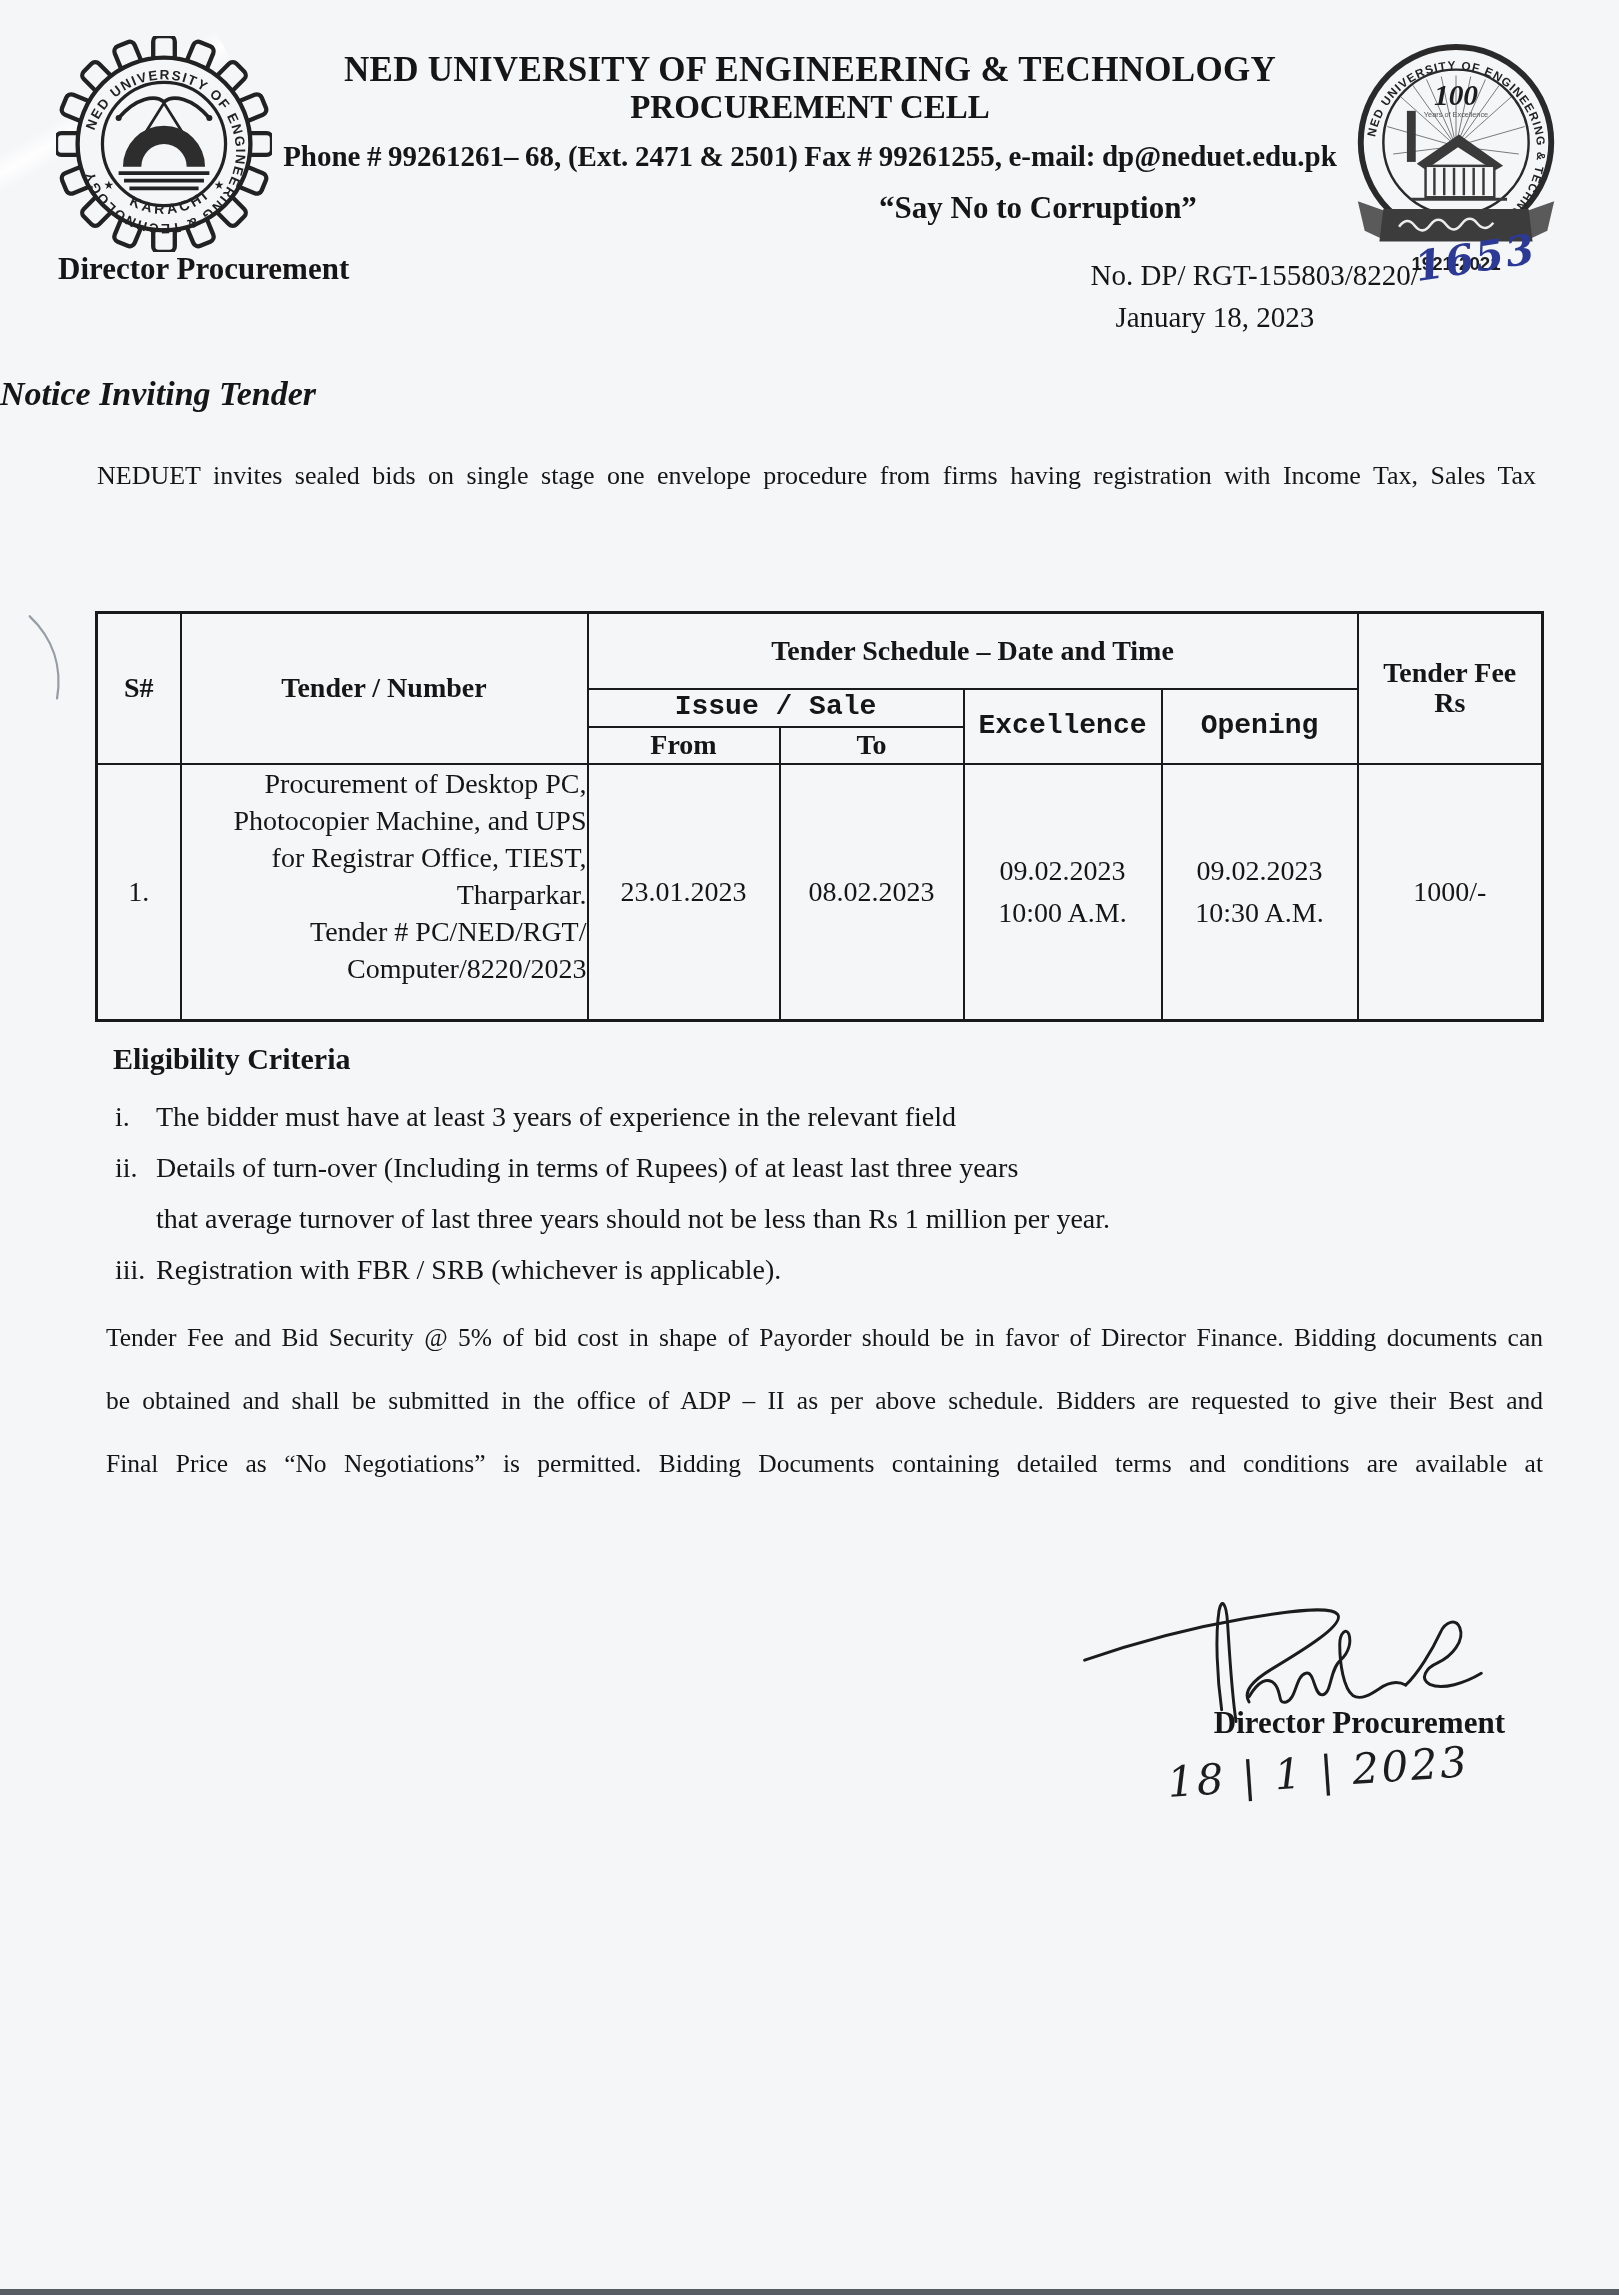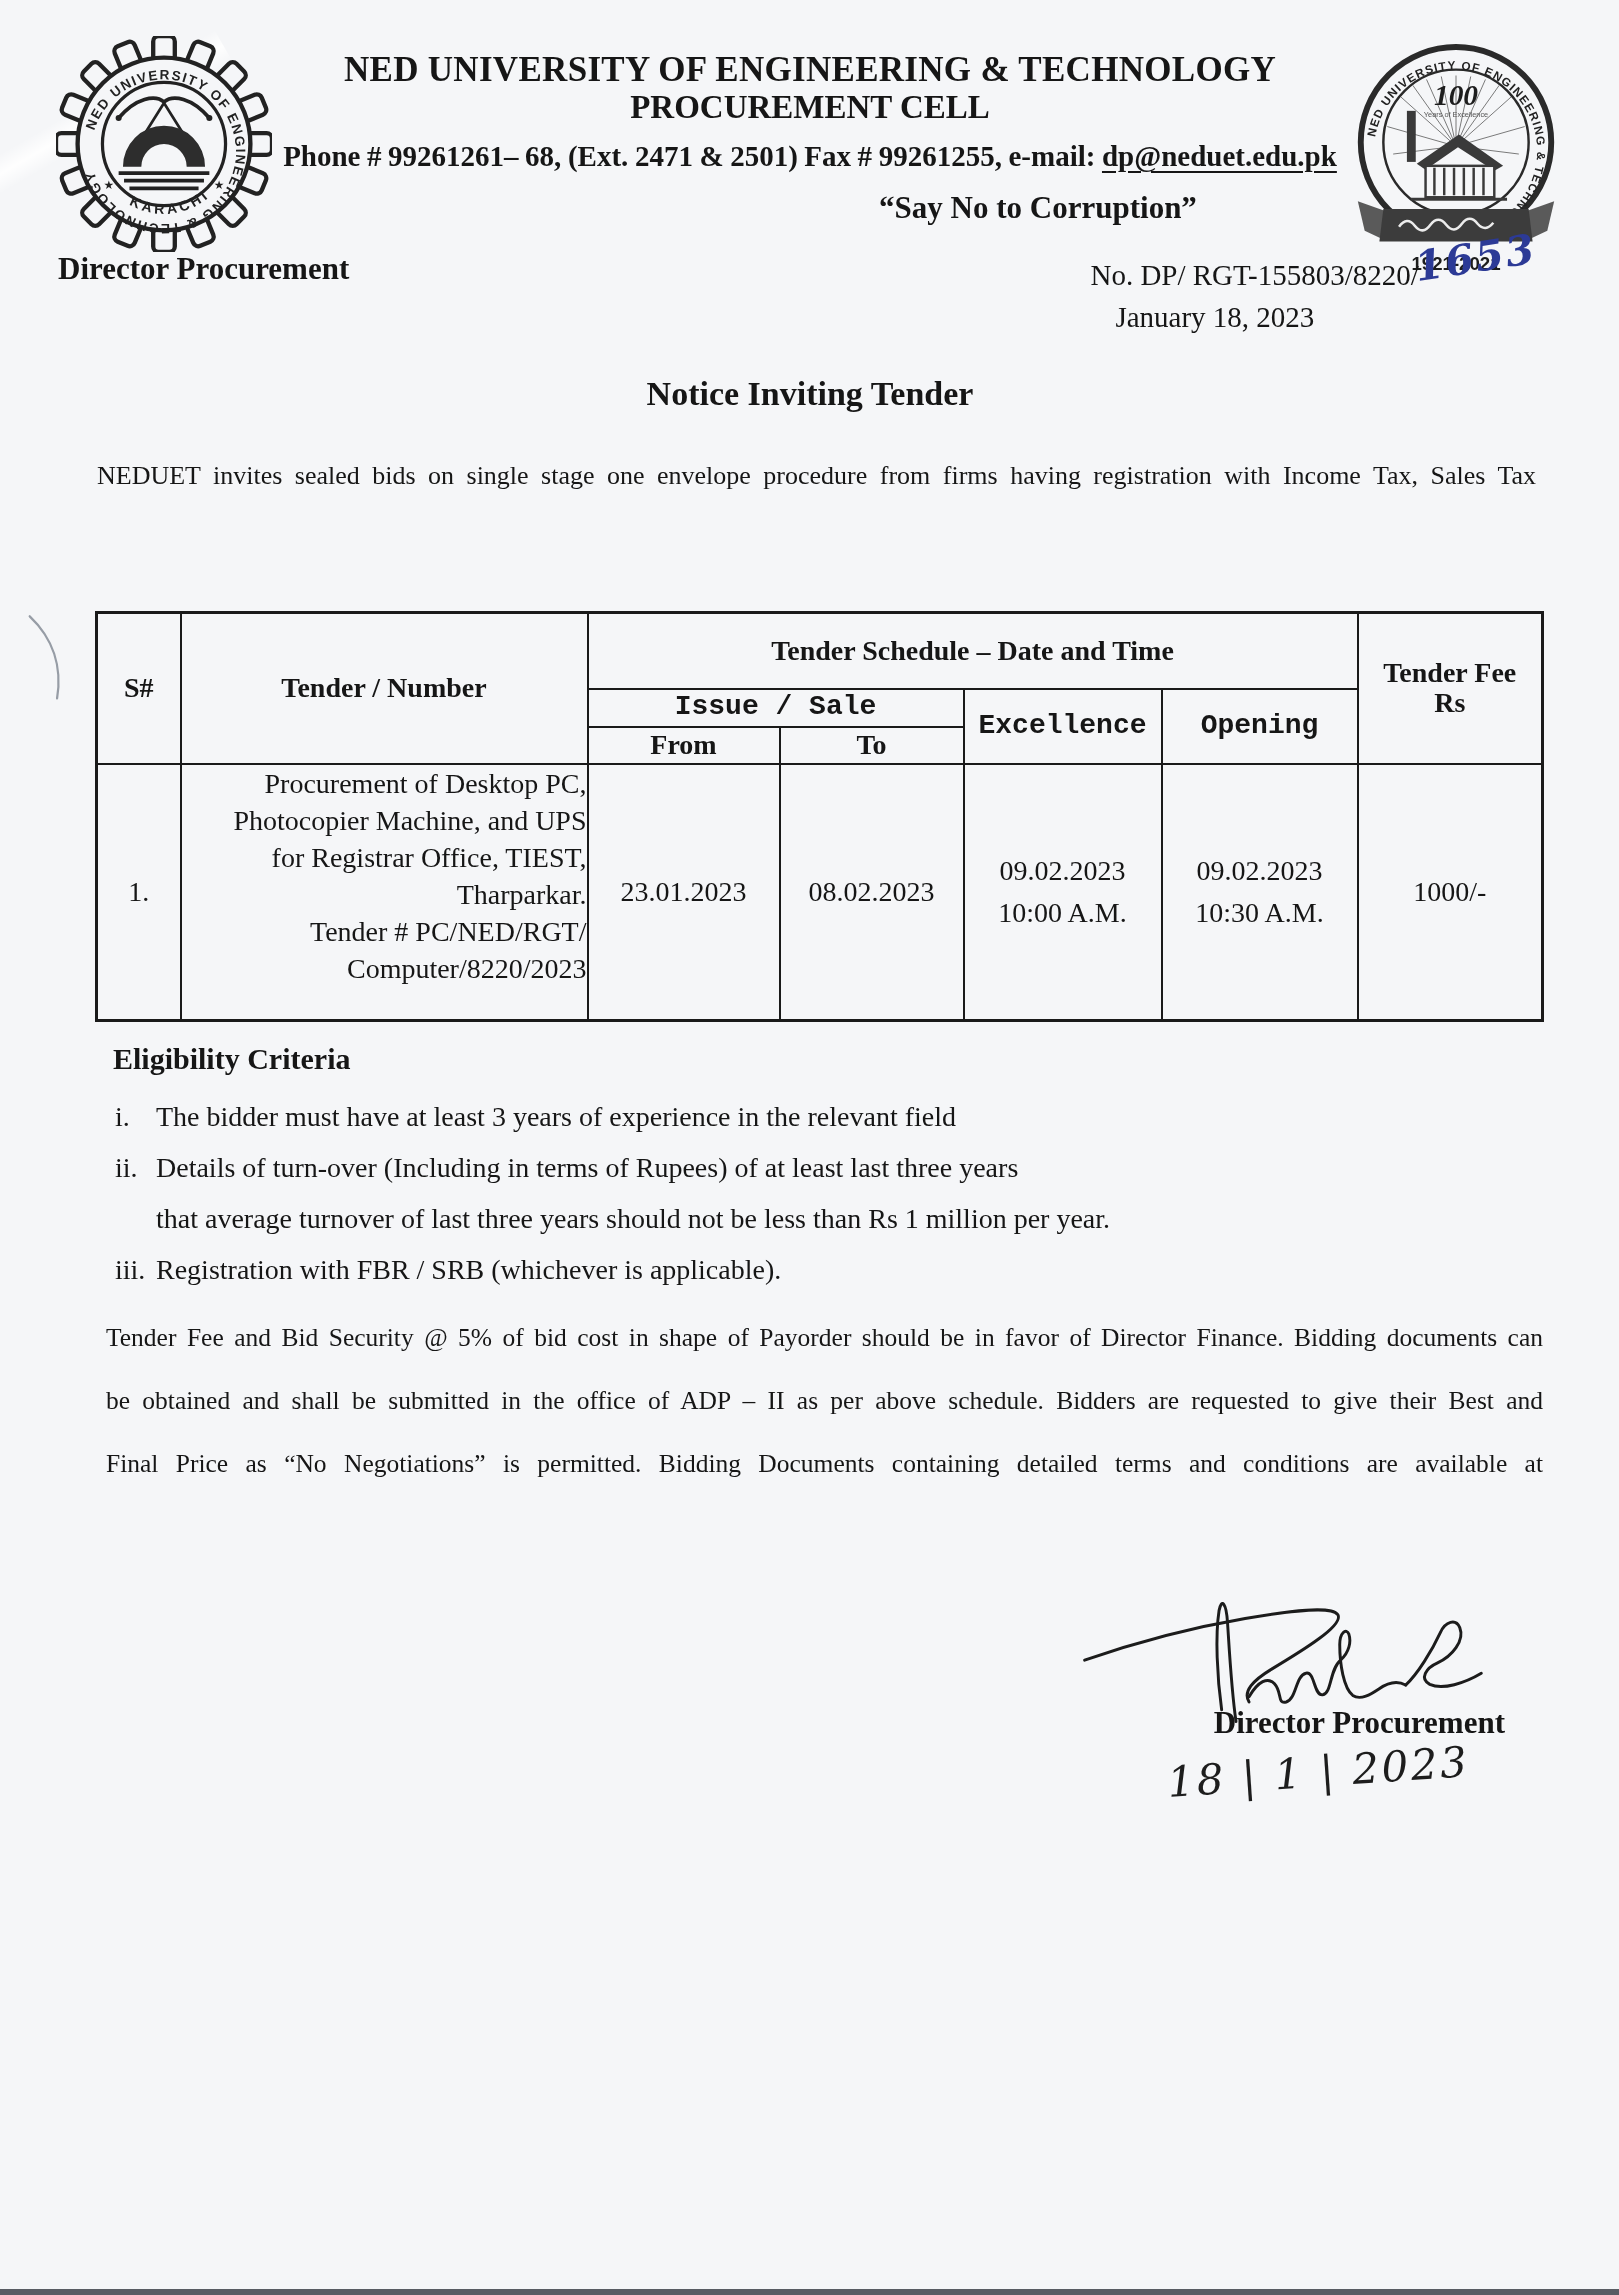--- a/index.html
+++ b/index.html
@@ -9,35 +9,35 @@
     font-family:"Liberation Serif", serif;
   }
   .abs{position:absolute;}
   
   .header{left:0;right:0;top:36px;display:flex;padding:0 56px;}
   .logo-box{flex:0 0 216px;}
   .hdr-center{flex:1;text-align:center;padding-top:15.7px;}
   .uni{font-size:35px;font-weight:bold;letter-spacing:0.3px;line-height:1.05;}
   .cell{font-size:33px;font-weight:bold;margin-top:2px;line-height:1.05;}
   .contact{font-size:29px;font-weight:bold;margin-top:15.7px;line-height:1.05;word-spacing:-0.7px;}
-  .contact .email{text-decoration:underline;text-underline-offset:4.6px;text-decoration-thickness:2px;}
+  .contact .email{text-underline-offset:4.6px;text-decoration-thickness:2px;}
   .slogan{font-size:31px;font-weight:bold;margin-top:21px;transform:translateX(228px);line-height:1.05;}
   
   .ref-row{left:0;right:0;top:251px;display:flex;justify-content:space-between;padding:0 79px 0 58px;}
   .director-top{font-size:31px;font-weight:bold;}
   .ref-block{font-size:29px;line-height:1.0;}
   .ref-line1{white-space:nowrap;}
   .hand-blue{
     display:inline-block;color:#2c3a96;font-size:41px;font-style:italic;font-weight:bold;
     font-family:"DejaVu Serif",serif;letter-spacing:2px;
     transform:rotate(-9deg) translateY(-3.9px);transform-origin:left bottom;
   }
   .ref-date{margin-top:10.5px;padding-left:25px;}
   
-  .title{left:0;right:0;top:375px;text-align:center;font-size:34px;font-weight:bold;}
+  .title{left:0;right:0;top:375px;font-size:34px;font-weight:bold;font-style:italic;}
   
   .para{font-size:26px;word-spacing:-1px;}
   .intro{left:97px;right:84px;top:438px;line-height:75px;}
   .jline{text-align:justify;text-align-last:justify;}
   .lline{text-align:left;}
   
   .tender-table-wrap{left:95px;top:611px;}
   table.tender{border-collapse:collapse;table-layout:fixed;width:1445px;font-size:28px;}
   table.tender th,table.tender td{border:2px solid #1a1a1a;padding:0;}
   table.tender{border:3.3px solid #1a1a1a;}

